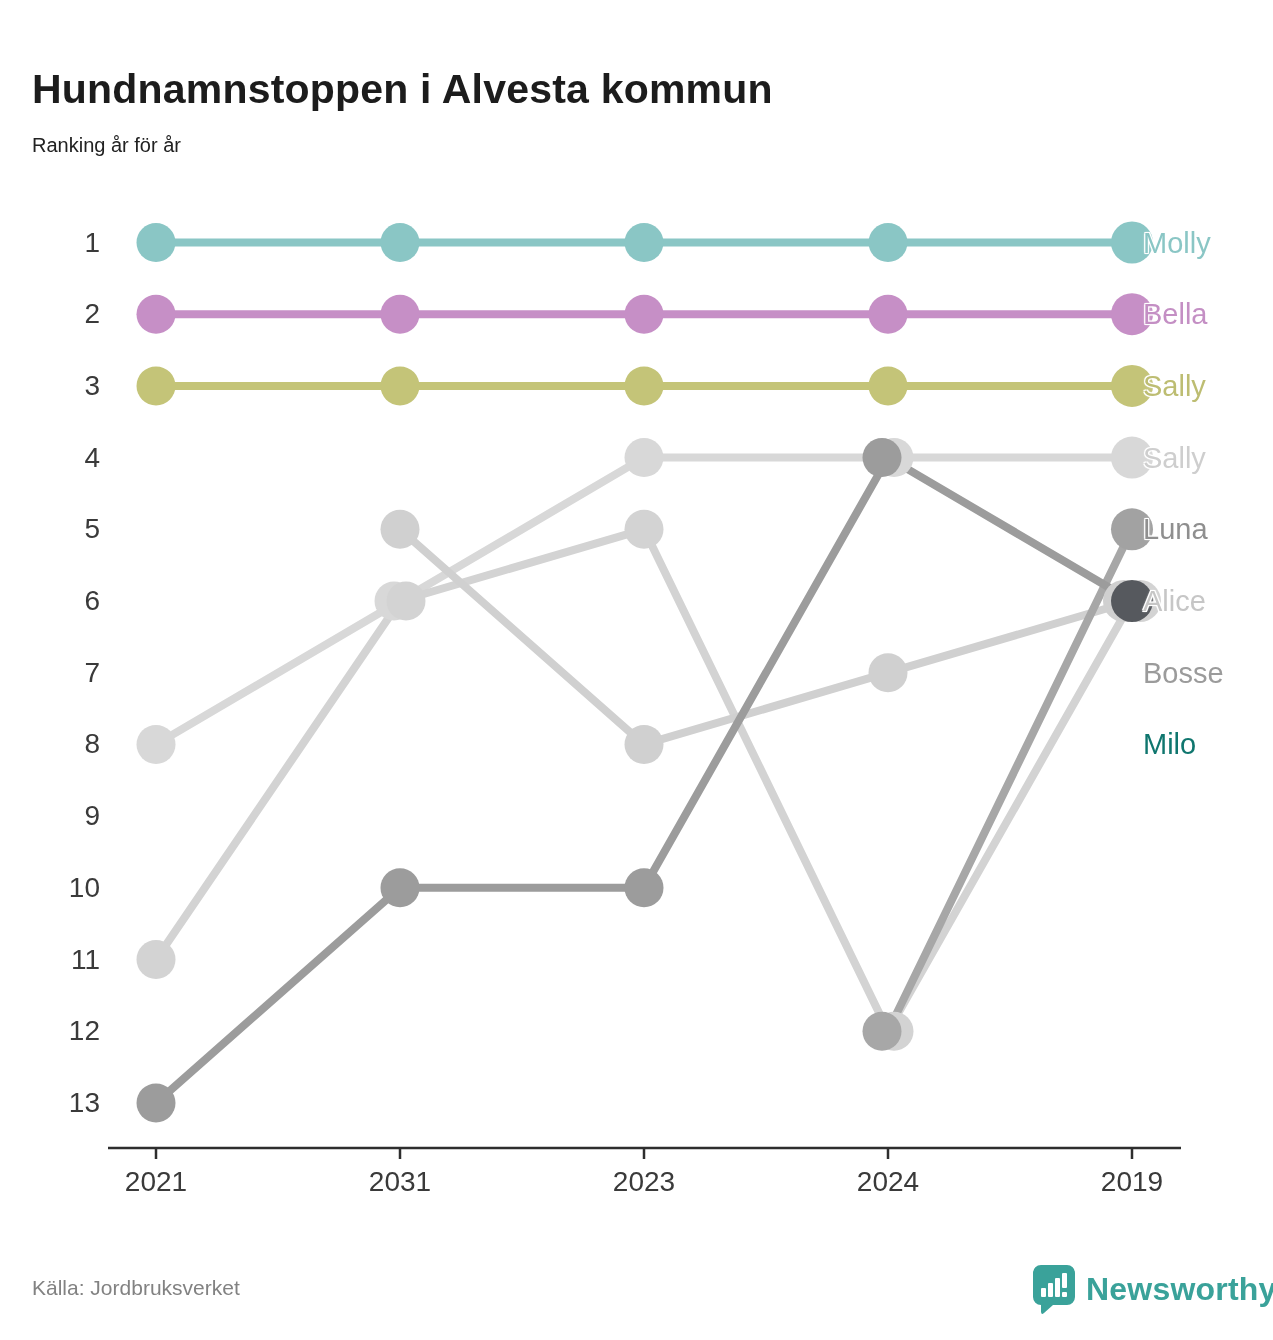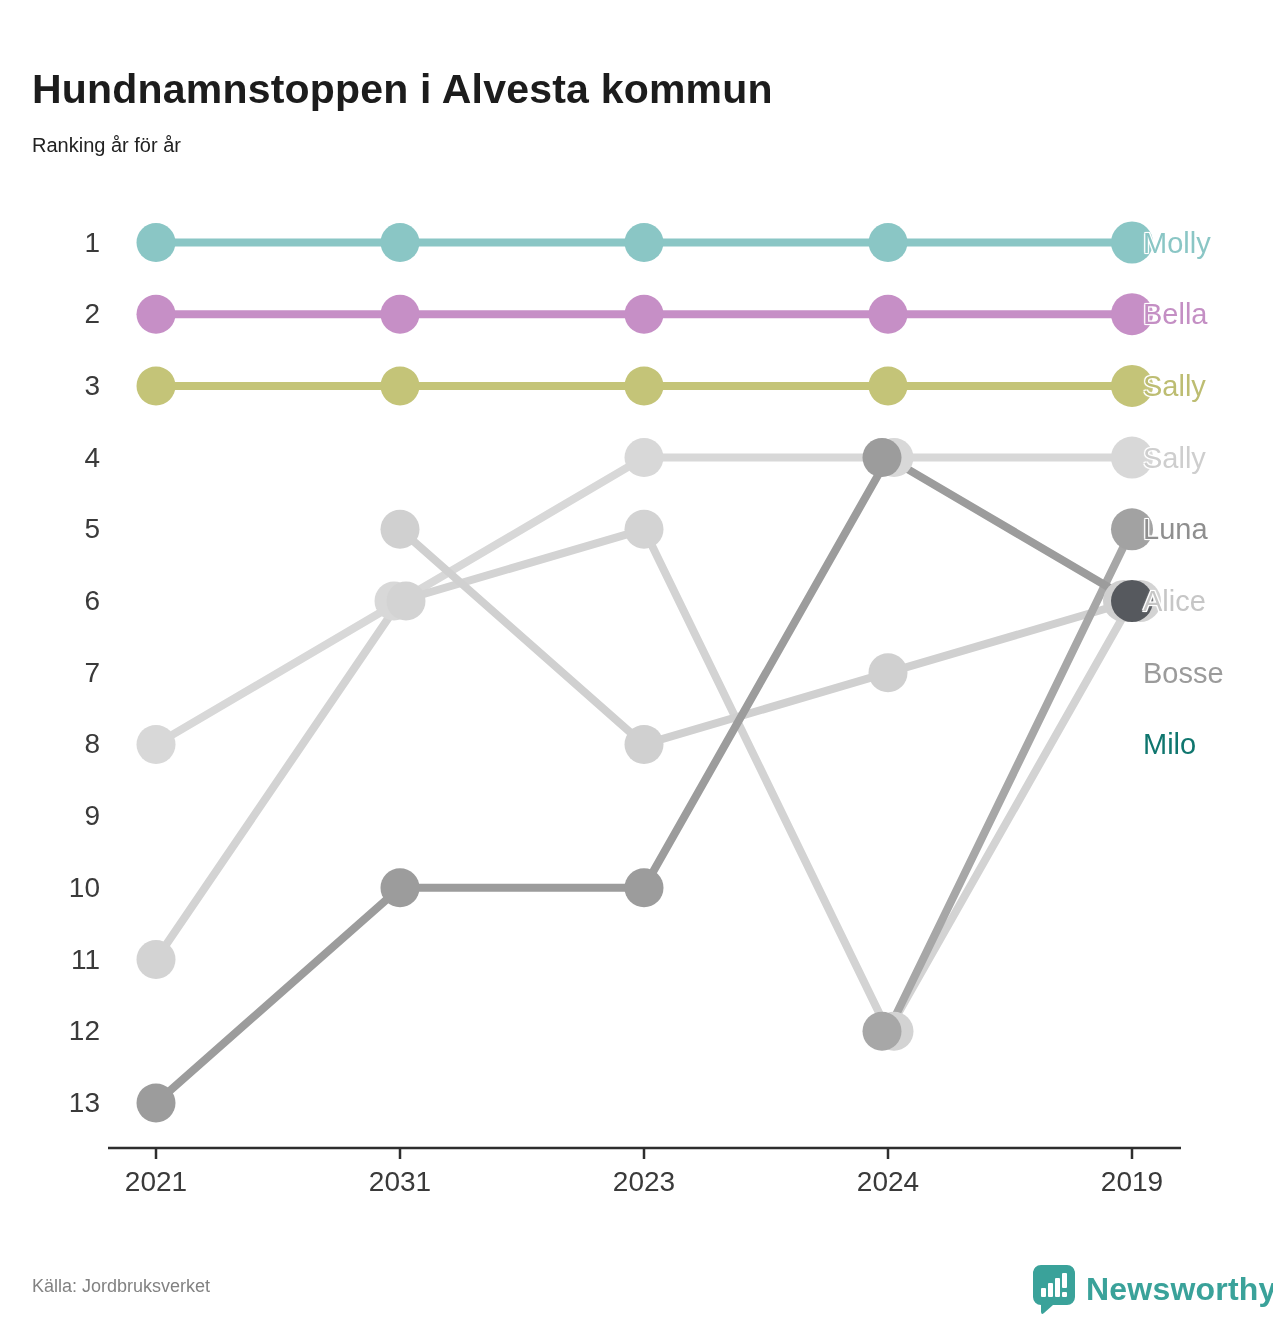--- a/index.html
+++ b/index.html
@@ -31,21 +31,21 @@
     line-height:32px;
   }
   .name-label{
     font-size:29px;line-height:34px;
     text-shadow:0 0 2px #fff,0 0 3px #fff,1px 1px 0 #fff,-1px 1px 0 #fff,1px -1px 0 #fff,-1px -1px 0 #fff;
     white-space:nowrap;
   }
   #chart-svg{left:0;top:0;}
   #source{
     left:32px;top:1276px;
-    font-size:18px;color:#828282;
+    font-size:21px;color:#828282;
   }
   #brand{
     left:1032px;top:1264px;
     display:flex;align-items:center;gap:10px;
   }
   #brand-text{
     font-size:32px;font-weight:700;letter-spacing:0.2px;
   }
 </style>
 </head>

